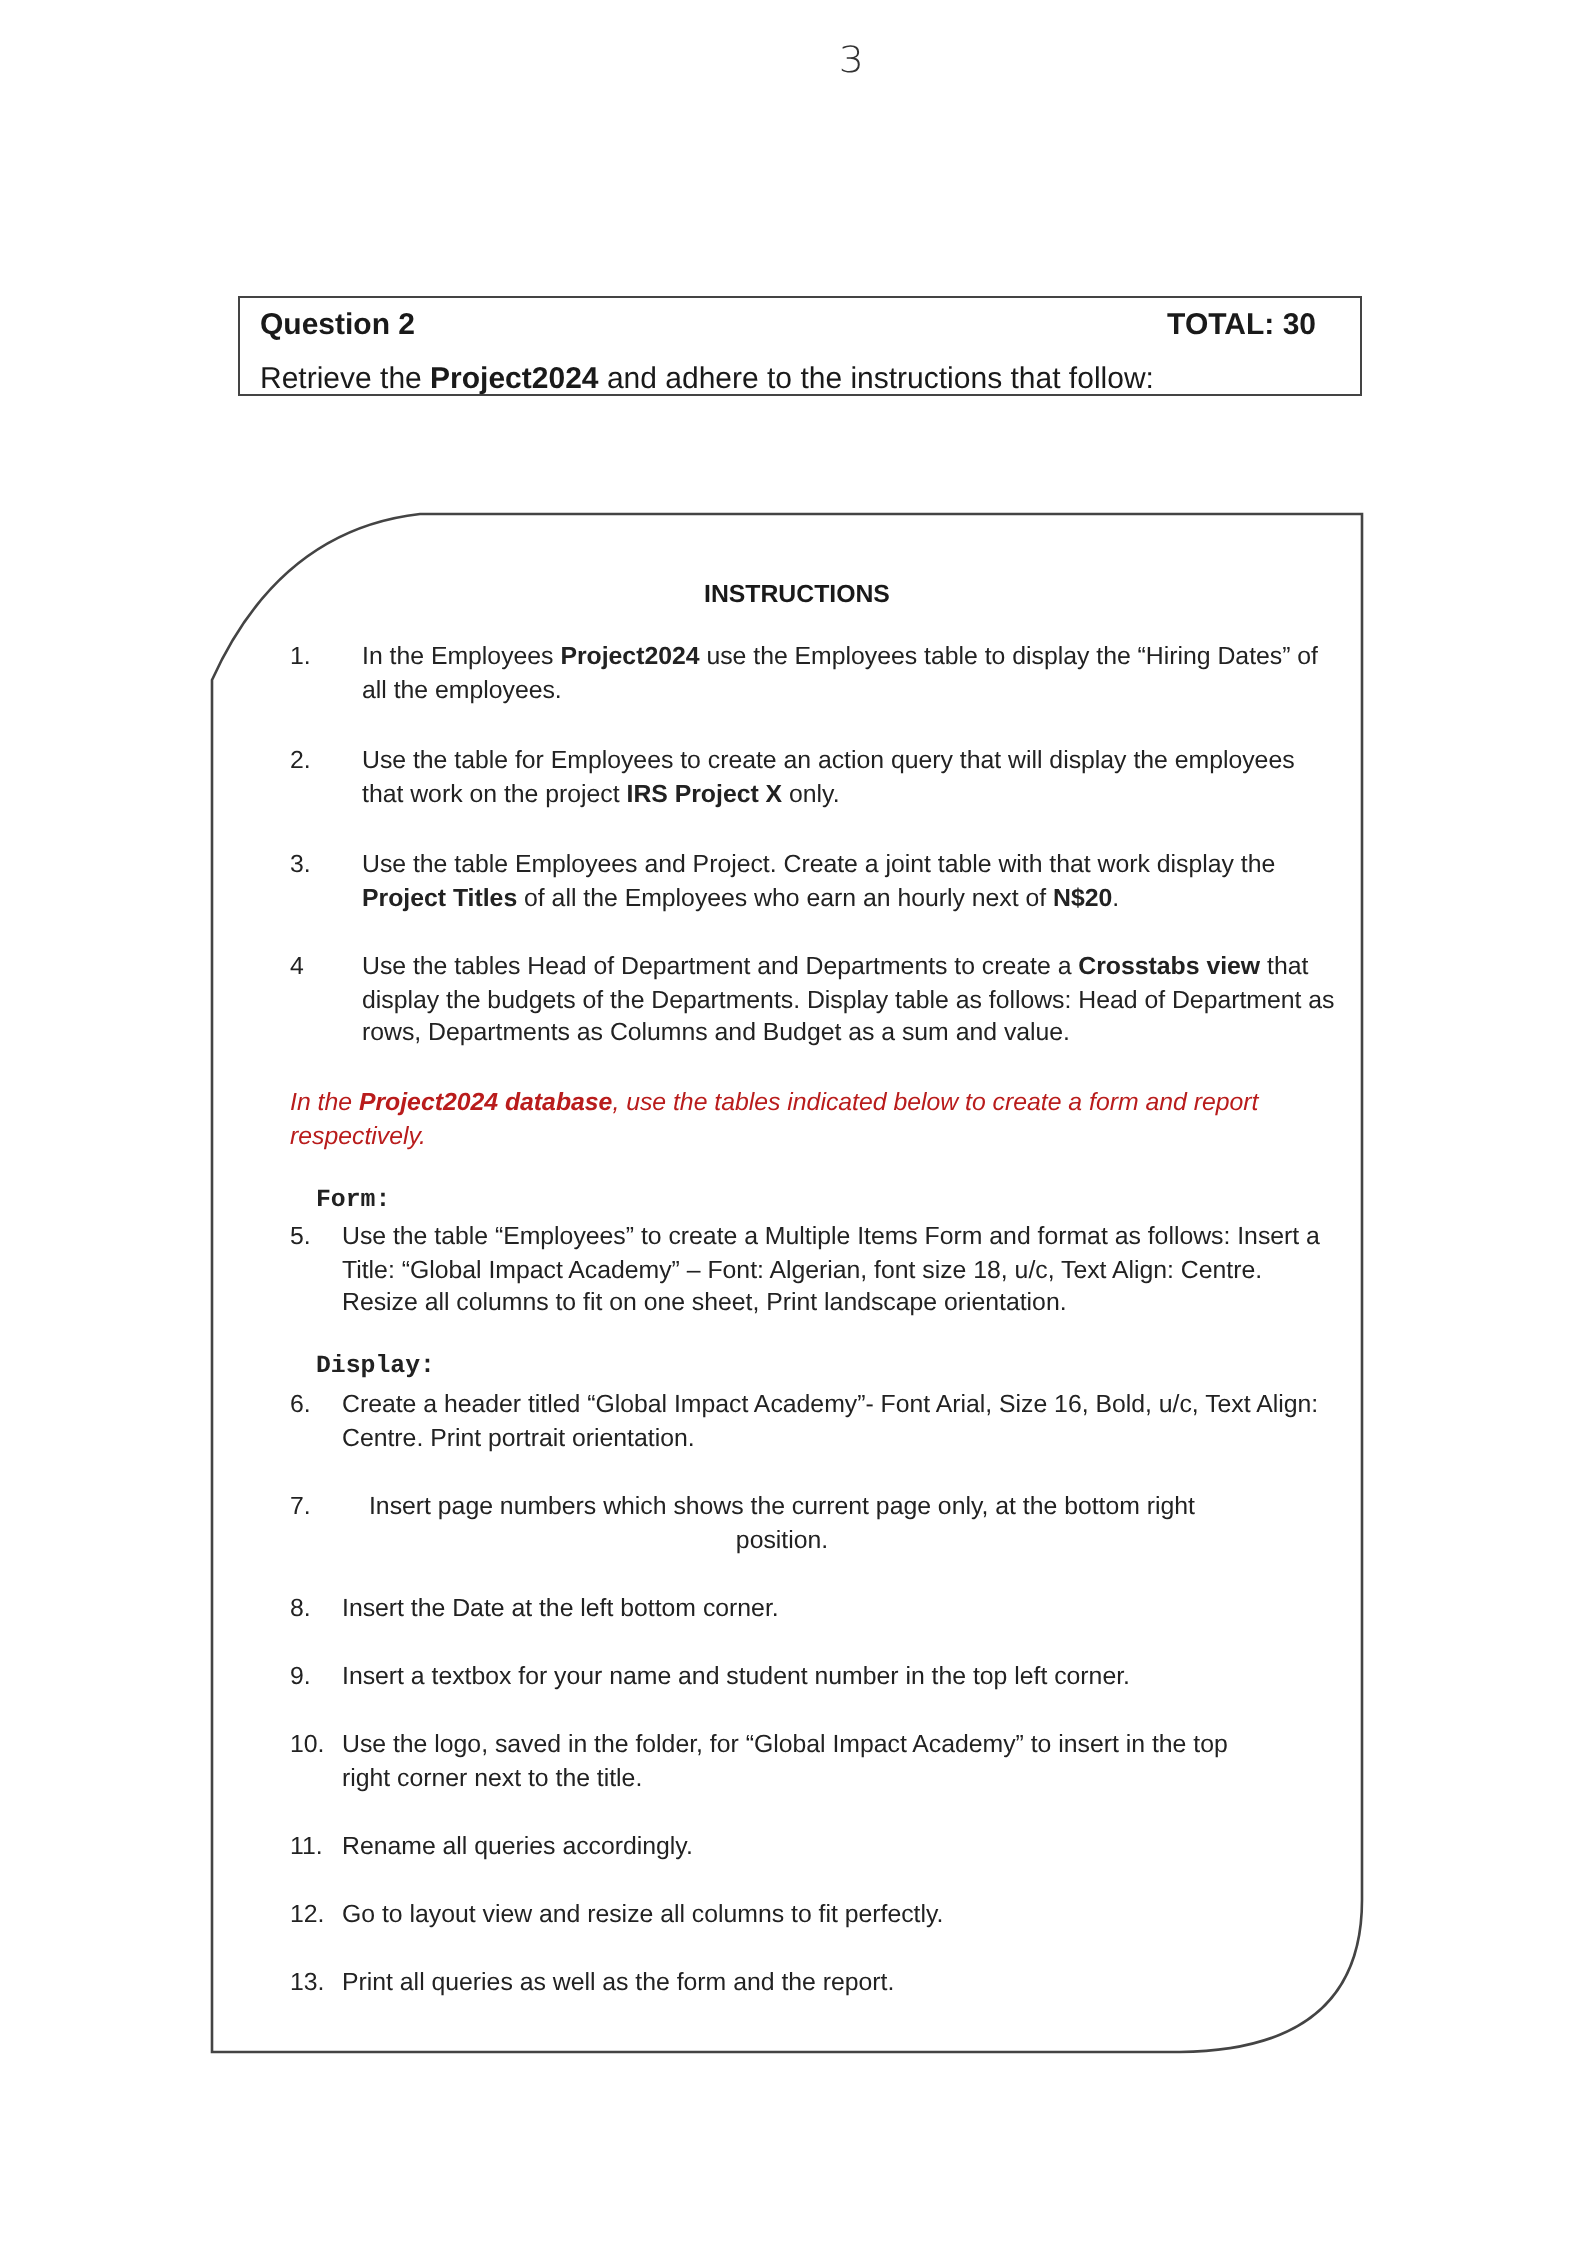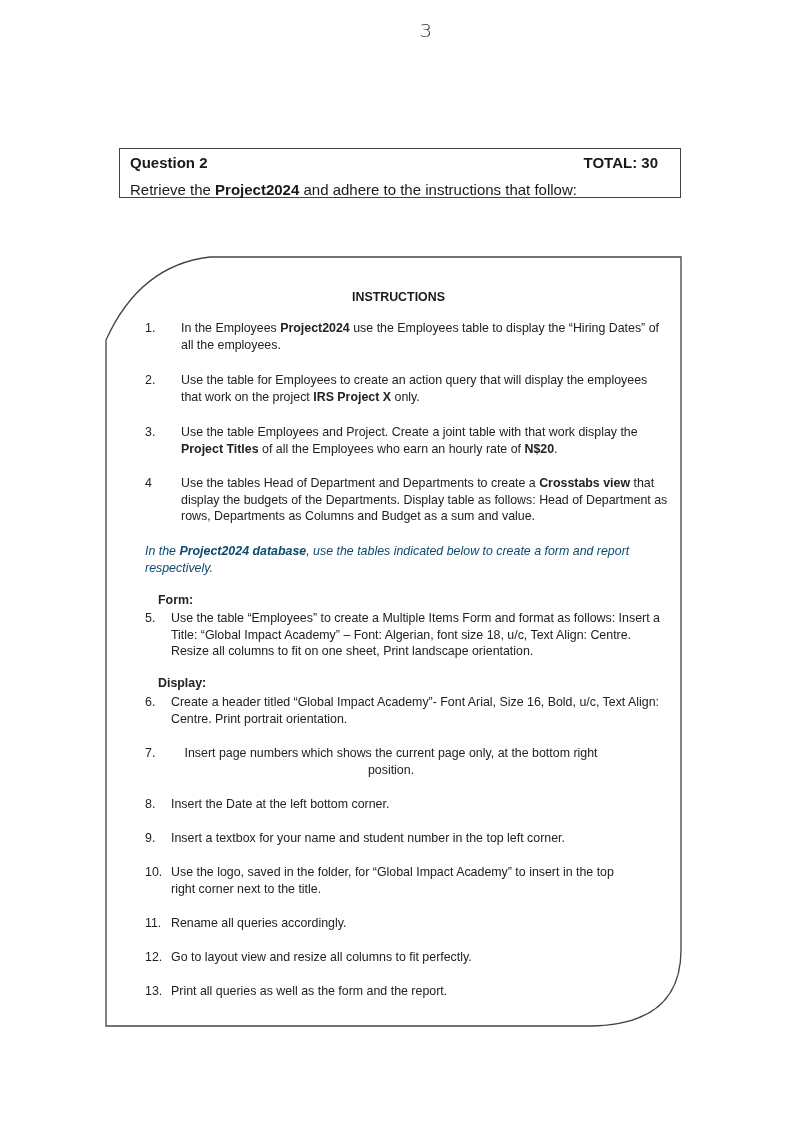--- a/index.html
+++ b/index.html
@@ -19,22 +19,22 @@
     .q-row2 b { font-weight: bold; }
 
     .instr-frame { position: absolute; left: 0; top: 0; width: 794px; height: 1122px; pointer-events: none; }
     .instr-title { position: absolute; left: 352px; top: 290px; font-family: "Liberation Sans", sans-serif; font-weight: bold; font-size: 12.4px; }
     .item { position: absolute; font-family: "Liberation Sans", sans-serif; font-size: 12.4px; line-height: 16.5px; color: #222; }
     .item .num { position: absolute; left: 0; top: 0; }
     .item .txt { position: absolute; top: 0; }
     .wide .txt { left: 36px; width: 480px; }
     .narrow .txt { left: 26px; width: 495px; }
     b { font-weight: bold; }
-    .section-label { position: absolute; left: 145px; font-family: Liberation Sans, sans-serif; font-size: 12.4px; font-weight: bold; color: #222; padding-left: 13px; }
-    .italic-note { position: absolute; left: 145px; top: 543px; width: 510px; font-family: "Liberation Sans", sans-serif; font-style: italic; font-size: 12.4px; line-height: 16.5px; color: #0c4a6e; }
+    .section-label { position: absolute; left: 145px; font-family: Liberation Mono, monospace; font-size: 12.4px; font-weight: bold; color: #222; padding-left: 13px; }
+    .italic-note { position: absolute; left: 145px; top: 543px; width: 510px; font-family: "Liberation Sans", sans-serif; font-style: italic; font-size: 12.4px; line-height: 16.5px; color: #b91c1c; }
   </style>
 </head>
 <body>
 
 <div class="page-number">3</div>
 
 <div class="question-box">
   <div class="q-row1">
     <span>Question 2</span>
     <span>TOTAL: 30</span>
@@ -53,21 +53,21 @@
   <span class="txt"><span>In the Employees </span><b>Project2024</b><span> use the Employees table to display the “Hiring Dates” of all the employees.</span></span>
 </div>
 
 <div class="item wide" style="left:145px; top:372px;">
   <span class="num">2.</span>
   <span class="txt"><span>Use the table for Employees to create an action query that will display the employees that work on the project </span><b>IRS Project X</b><span> only.</span></span>
 </div>
 
 <div class="item wide" style="left:145px; top:424px;">
   <span class="num">3.</span>
-  <span class="txt"><span>Use the table Employees and Project.  Create a joint table with that work display the </span><b>Project Titles</b><span> of all the Employees who earn an hourly rate of </span><b>N$20</b><span>.</span></span>
+  <span class="txt"><span>Use the table Employees and Project.  Create a joint table with that work display the </span><b>Project Titles</b><span> of all the Employees who earn an hourly next of </span><b>N$20</b><span>.</span></span>
 </div>
 
 <div class="item wide" style="left:145px; top:475px;">
   <span class="num">4</span>
   <span class="txt" style="width:500px;"><span>Use the tables Head of Department and Departments to create a </span><b>Crosstabs view</b><span> that display the budgets of the Departments. Display table as follows: Head of Department as rows, Departments as Columns and Budget as a sum and value.</span></span>
 </div>
 
 <div class="italic-note"><span>In the </span><b>Project2024 database</b><span>, use the tables indicated below to create a form and report respectively.</span></div>
 
 <div class="section-label" style="top:593px;">Form:</div>

